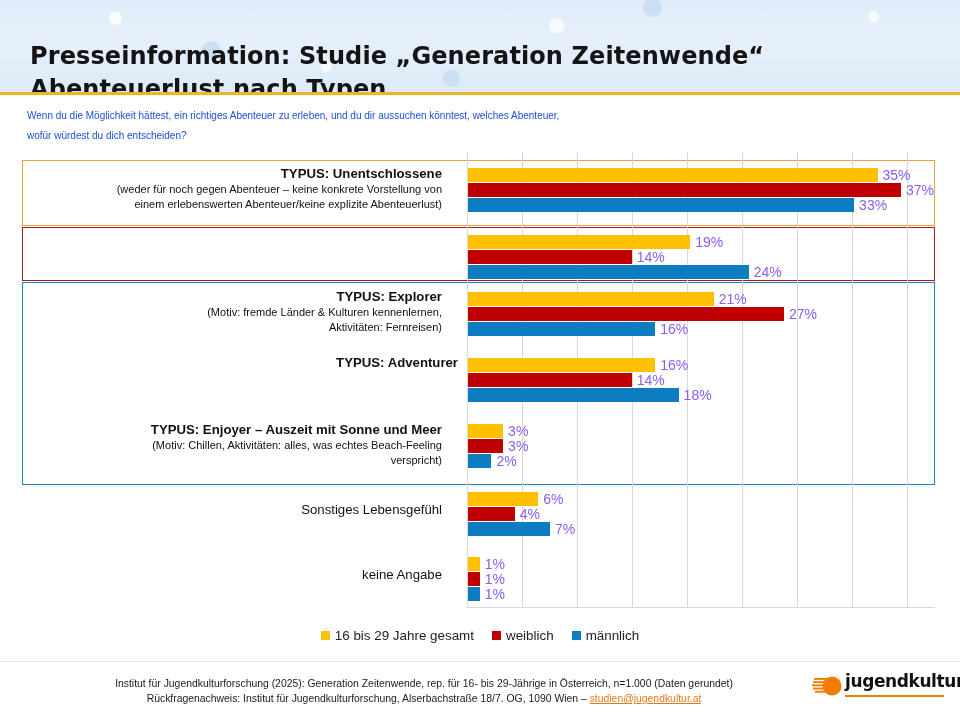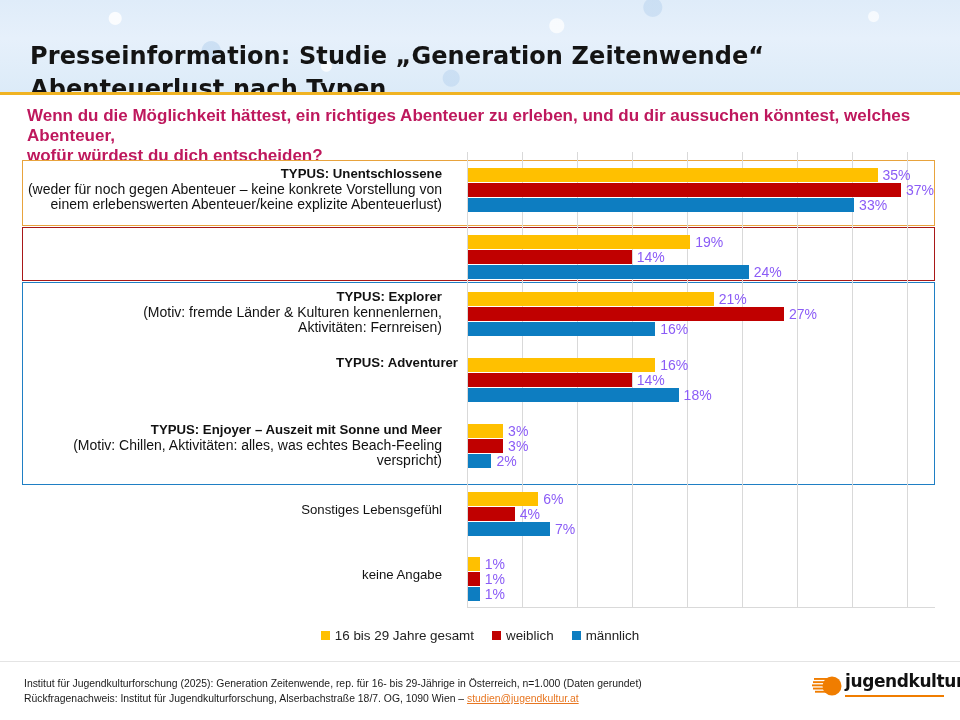--- a/index.html
+++ b/index.html
@@ -34,21 +34,21 @@
     font-family:"DejaVu Sans", sans-serif;
     font-size:24px;font-weight:bold;color:#141414;
     line-height:33px;letter-spacing:.1px;
     white-space:pre-line;
     margin-top:30px;
   }
 
   
   #question{
     position:absolute;left:27px;top:106px;width:890px;
-    font-size:17px;font-weight:bold;color:#be185d;
+    font-size:10px;font-weight:normal;color:#1d4ed8;
     line-height:20px;white-space:pre-line;
   }
 
   
   #chart{
     position:absolute;left:0;top:152px;width:960px;height:500px;
   }
   #plot{
     position:absolute;left:467px;top:0px;width:468px;height:455px;
   }
@@ -60,21 +60,21 @@
   }
   #axis-bottom{
     position:absolute;left:0;top:455px;width:468px;height:1px;background:#d9d9d9;
   }
 
   .cat-label{
     position:absolute;right:0;text-align:right;width:420px;
     color:#111;line-height:14.5px;
   }
   .cat-label .ttl{ font-weight:bold; font-size:13.2px; display:block; line-height:16px;}
-  .cat-label .sub{ font-weight:normal; font-size:14px; display:block; line-height:14.5px;}
+  .cat-label .sub{ font-weight:normal; font-size:11px; display:block; line-height:14.5px;}
   .cat-label.plain{ font-size:13.2px; }
 
   .bar{
     position:absolute;height:14px;
   }
   .bar.s0{background:#ffc000;}
   .bar.s1{background:#c00000;}
   .bar.s2{background:#0d7dc1;}
   .bar-val{
     position:absolute;height:14px;line-height:14px;
@@ -100,21 +100,21 @@
   .legend-item{display:flex;align-items:center;gap:5px;}
   .legend-swatch{width:9px;height:9px;display:inline-block;}
   .legend-swatch.s0{background:#ffc000;}
   .legend-swatch.s1{background:#c00000;}
   .legend-swatch.s2{background:#0d7dc1;}
 
   
   #footer-rule{position:absolute;left:0;top:661px;width:960px;height:1px;background:#e4e4e4;}
   #footer{
     position:absolute;left:24px;top:676px;width:800px;
-    font-size:10.4px;color:#1a1a1a;line-height:15px;
+    font-size:10.4px;color:#1a1a1a;line-height:15px;text-align:center;
   }
   #footer a{color:#e87722;text-decoration:underline;}
 
   #logo{
     position:absolute;left:812px;top:670px;width:132px;height:34px;
   }
   #logo-mark{position:absolute;left:0;top:2px;width:30px;height:28px;}
   #logo-word{
     position:absolute;left:33px;top:1px;
     font-family:"DejaVu Sans", sans-serif;

